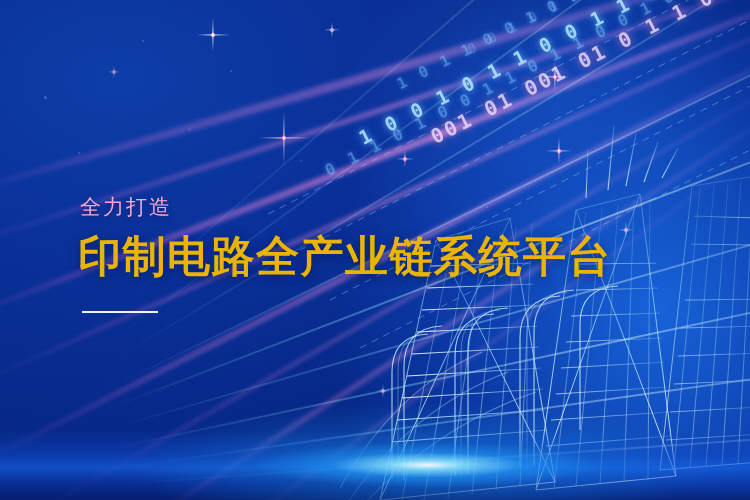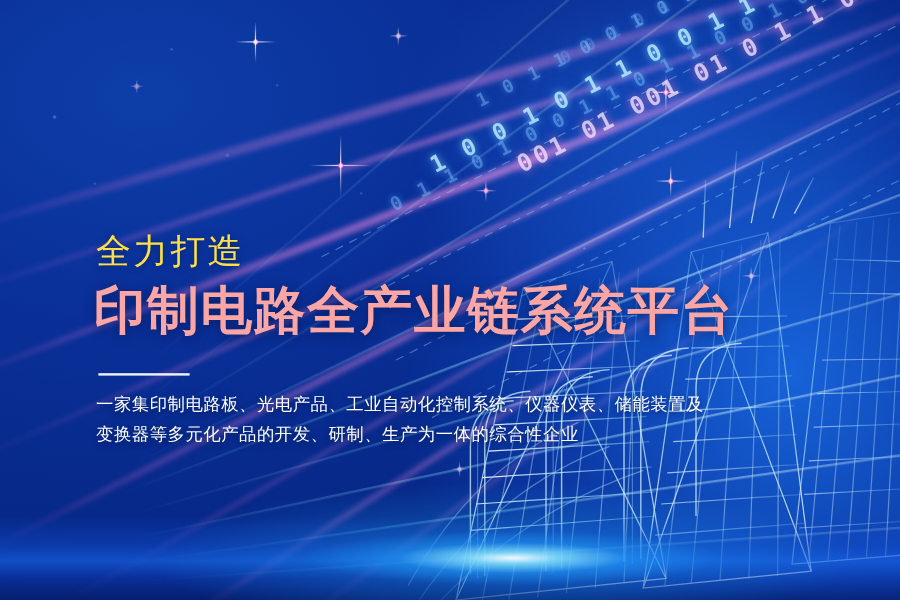--- a/index.html
+++ b/index.html
@@ -128,37 +128,38 @@
     position: absolute;
     left: 80px;
     top: 0;
     width: 620px;
     height: 100%;
   }
   .eyebrow {
     position: absolute;
     top: 196px;
     left: 0;
-    font-size: 29px;
+    font-size: 21px;
     line-height: 1;
     font-weight: 300;
-    color: #fde047;
+    color: #f9a8d4;
     letter-spacing: 2px;
     text-shadow: 0 1px 6px rgba(0,20,80,0.55);
   }
   .headline {
     position: absolute;
     top: 238px;
     left: -2px;
     font-size: 43px;
     line-height: 1;
     font-weight: 700;
-    color: #fca5a5;
+    color: #eab308;
     letter-spacing: 1.5px;
     text-shadow: 0 2px 10px rgba(0,18,70,0.6);
+    font-family: Liberation Mono, monospace;
   }
   .rule {
     position: absolute;
     top: 311px;
     left: 2px;
     width: 76px;
     height: 2px;
     background: #ffffff;
     opacity: .95;
   }
@@ -393,16 +394,15 @@
     <span class="dust" style="left: 188px; top: 128px; width: 3px; height: 3px; opacity:.3;"></span>
     <span class="dust" style="left: 486px; top: 206px; width: 2px; height: 2px; opacity:.45;"></span>
   </div>
 
   <div class="layer bg-vignette"></div>
 
   <div class="content">
     <div class="eyebrow">全力打造</div>
     <div class="headline">印制电路全产业链系统平台</div>
     <div class="rule"></div>
-    <div class="desc">一家集印制电路板、光电产品、工业自动化控制系统、仪器仪表、储能装置及变换器等多元化产品的开发、研制、生产为一体的综合性企业</div>
   </div>
 
 </div>
 
 </body></html>

